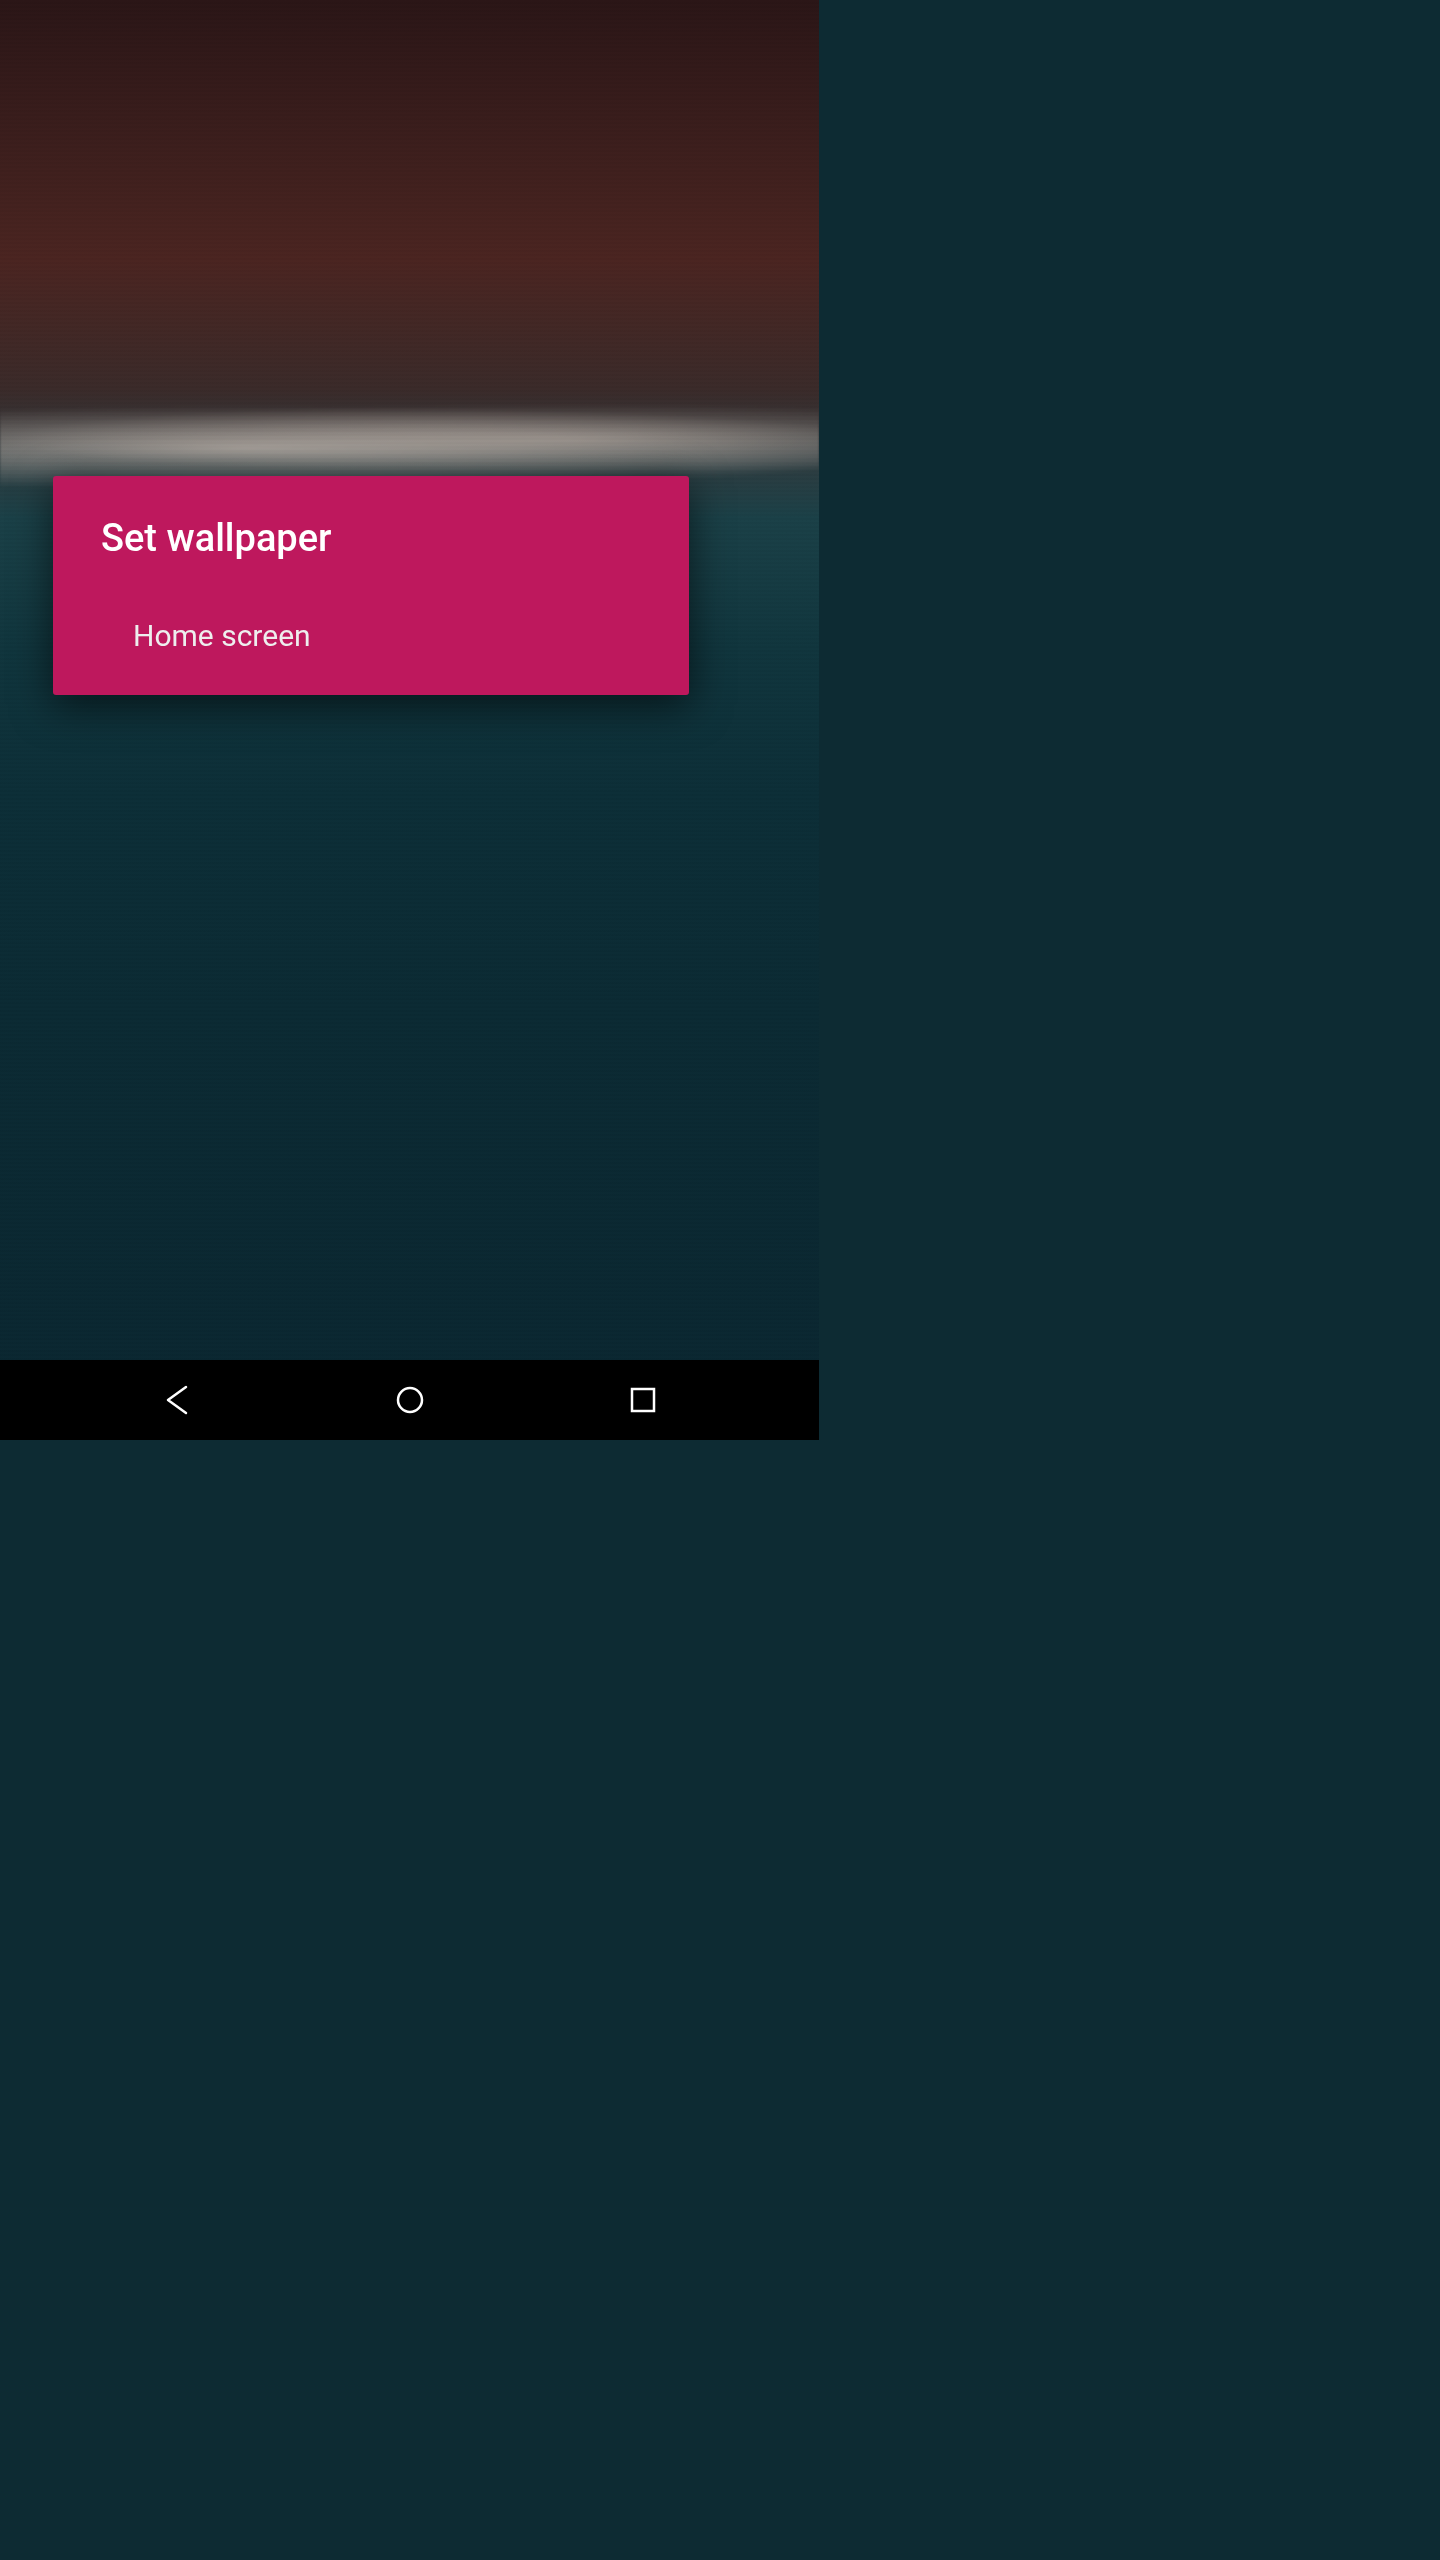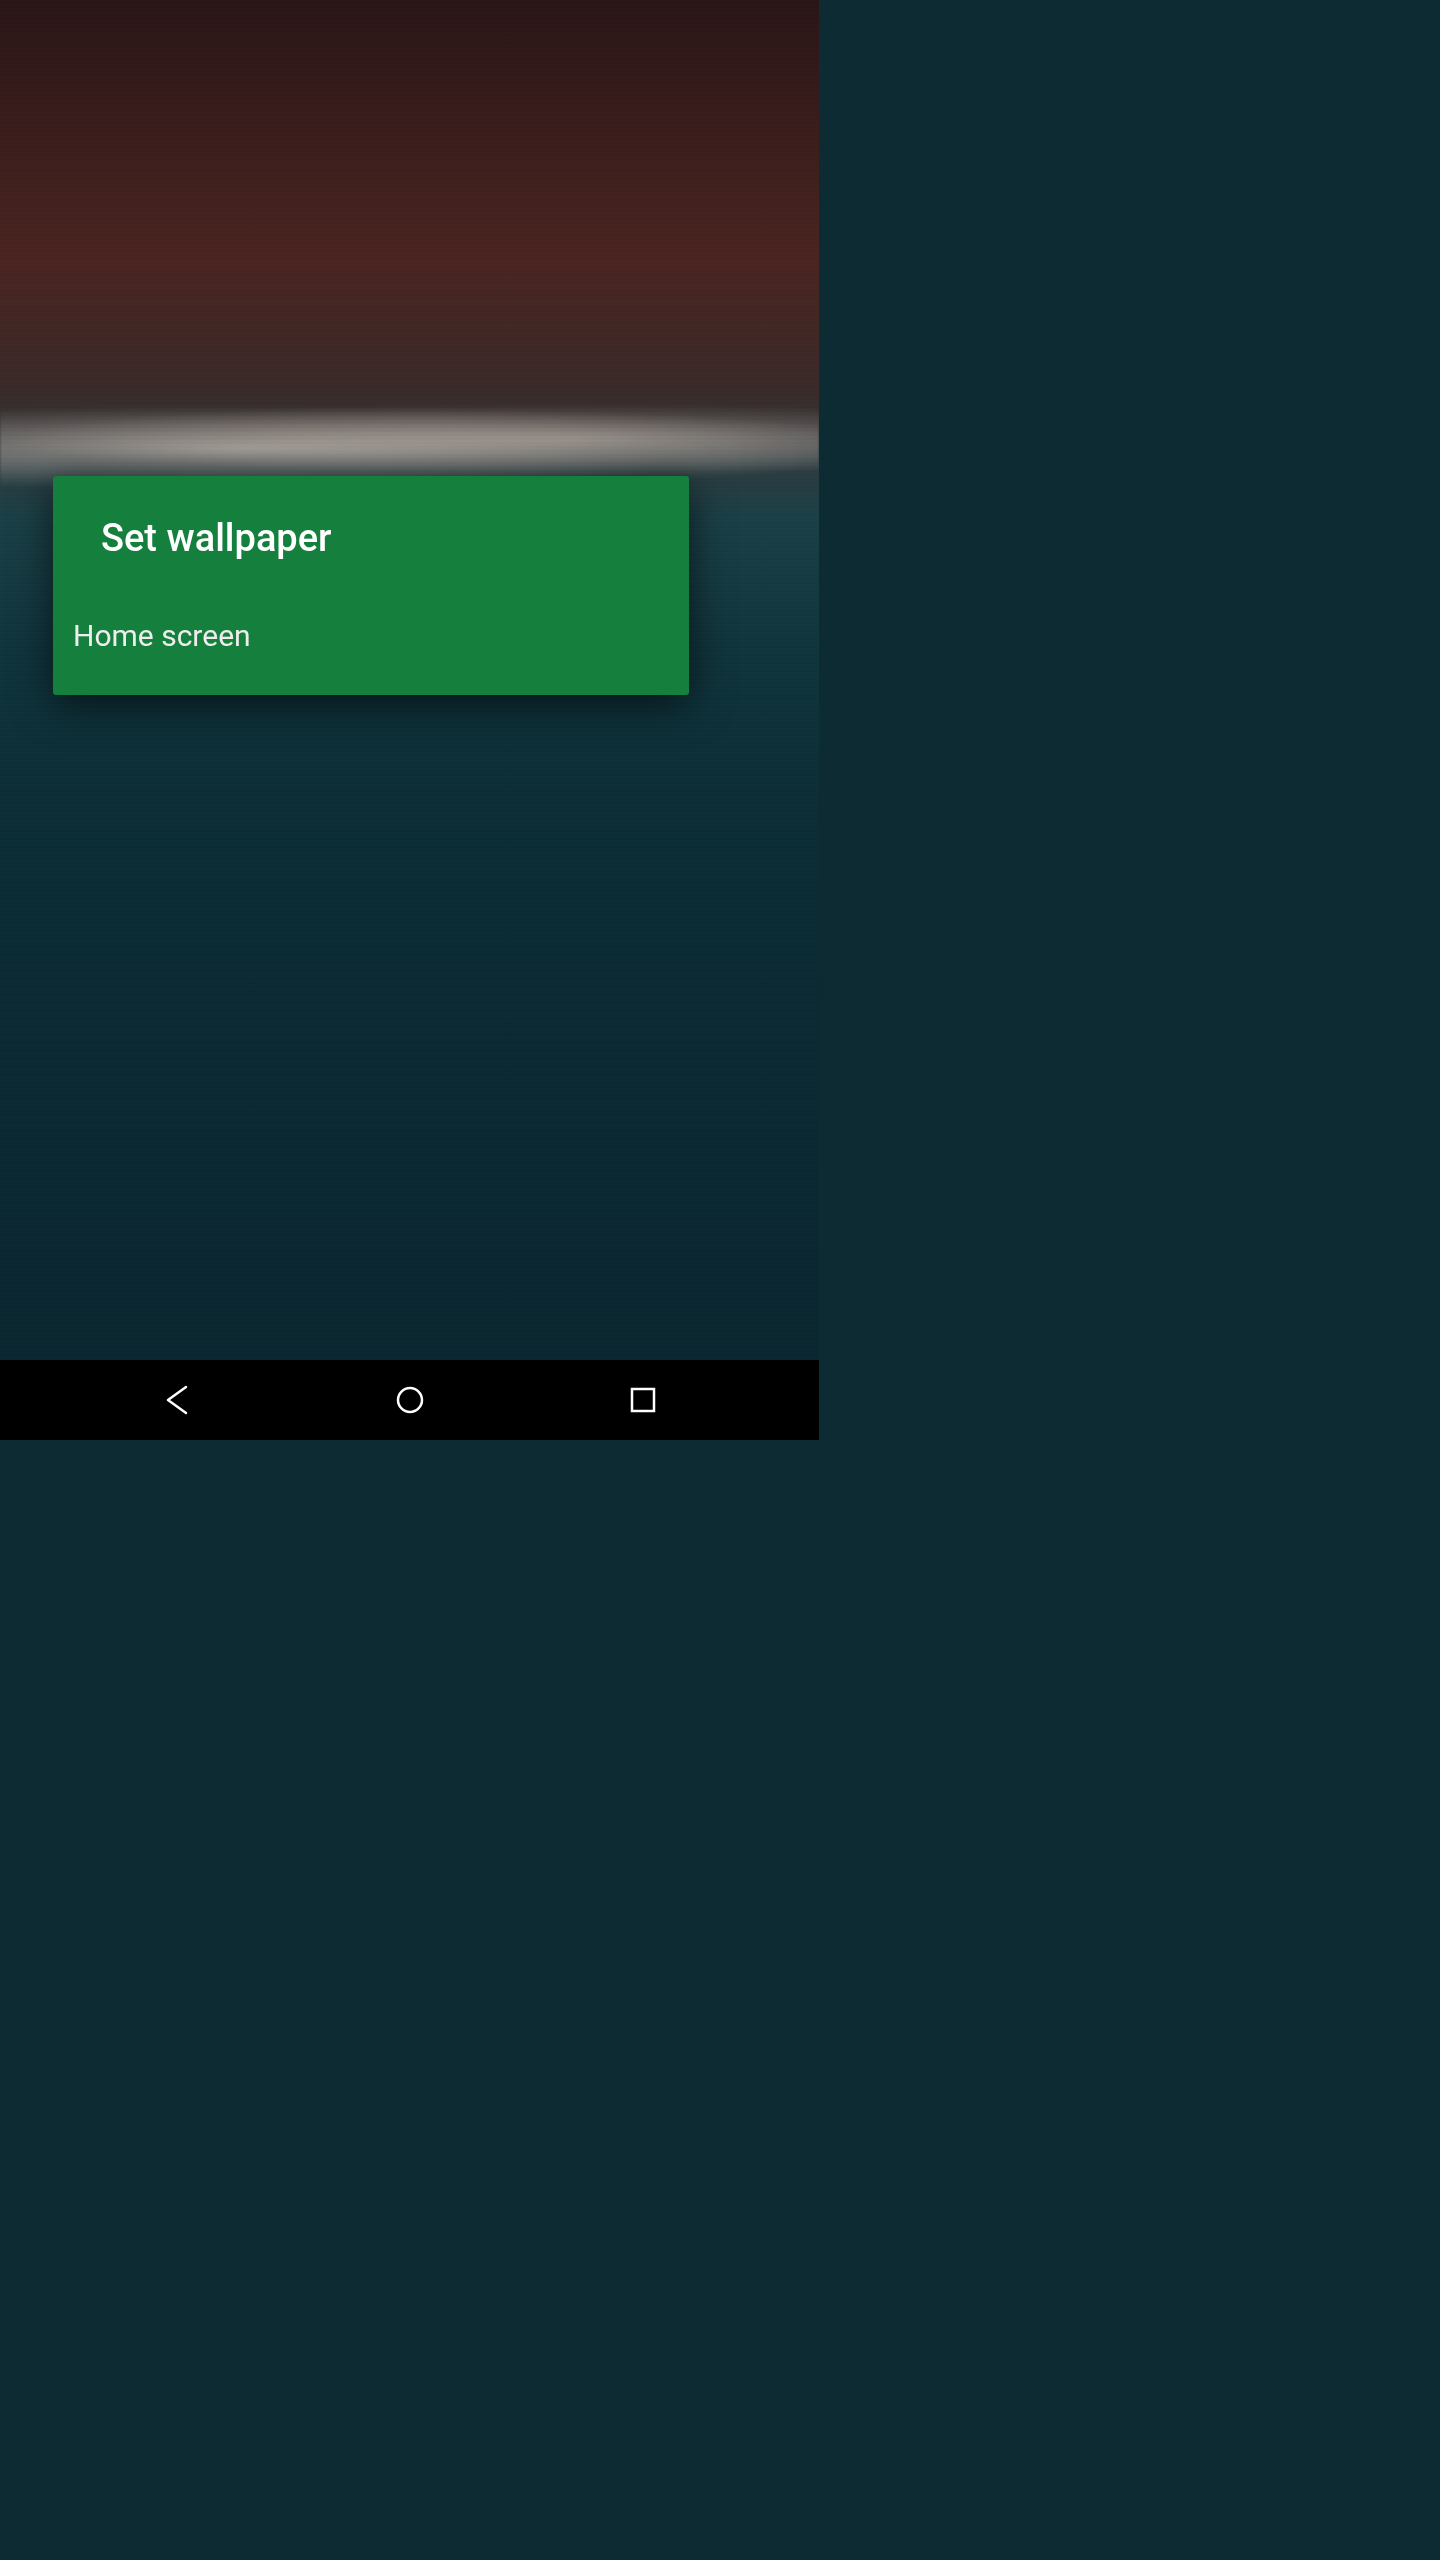--- a/index.html
+++ b/index.html
@@ -50,37 +50,38 @@
       repeating-linear-gradient(0deg, rgba(0,0,0,0.06) 0 2px, rgba(255,255,255,0.02) 2px 4px);
     opacity: 0.25;
     pointer-events: none;
   }
 
   .dialog {
     position: absolute;
     left: 53px;
     top: 476px;
     width: 636px;
-    background: #15803d;
+    background: #be185d;
     border-radius: 3px;
     box-shadow: 0 10px 40px rgba(0,0,0,0.6);
     color: #fff;
     padding-bottom: 14px;
   }
   .dialog-title {
     font-size: 38px;
     font-weight: 500;
     color: #ffffff;
     padding: 40px 48px 30px 48px;
   }
   .dialog-option {
     font-size: 30px;
     color: #eeeeee;
-    padding: 28px 20px;
+    padding: 28px 48px;
     cursor: pointer;
+    margin-left: 32px;
   }
 
   .navbar {
     position: absolute;
     left: 0; right: 0;
     bottom: 0;
     height: 80px;
     background: #000;
     display: flex;
     align-items: center;

